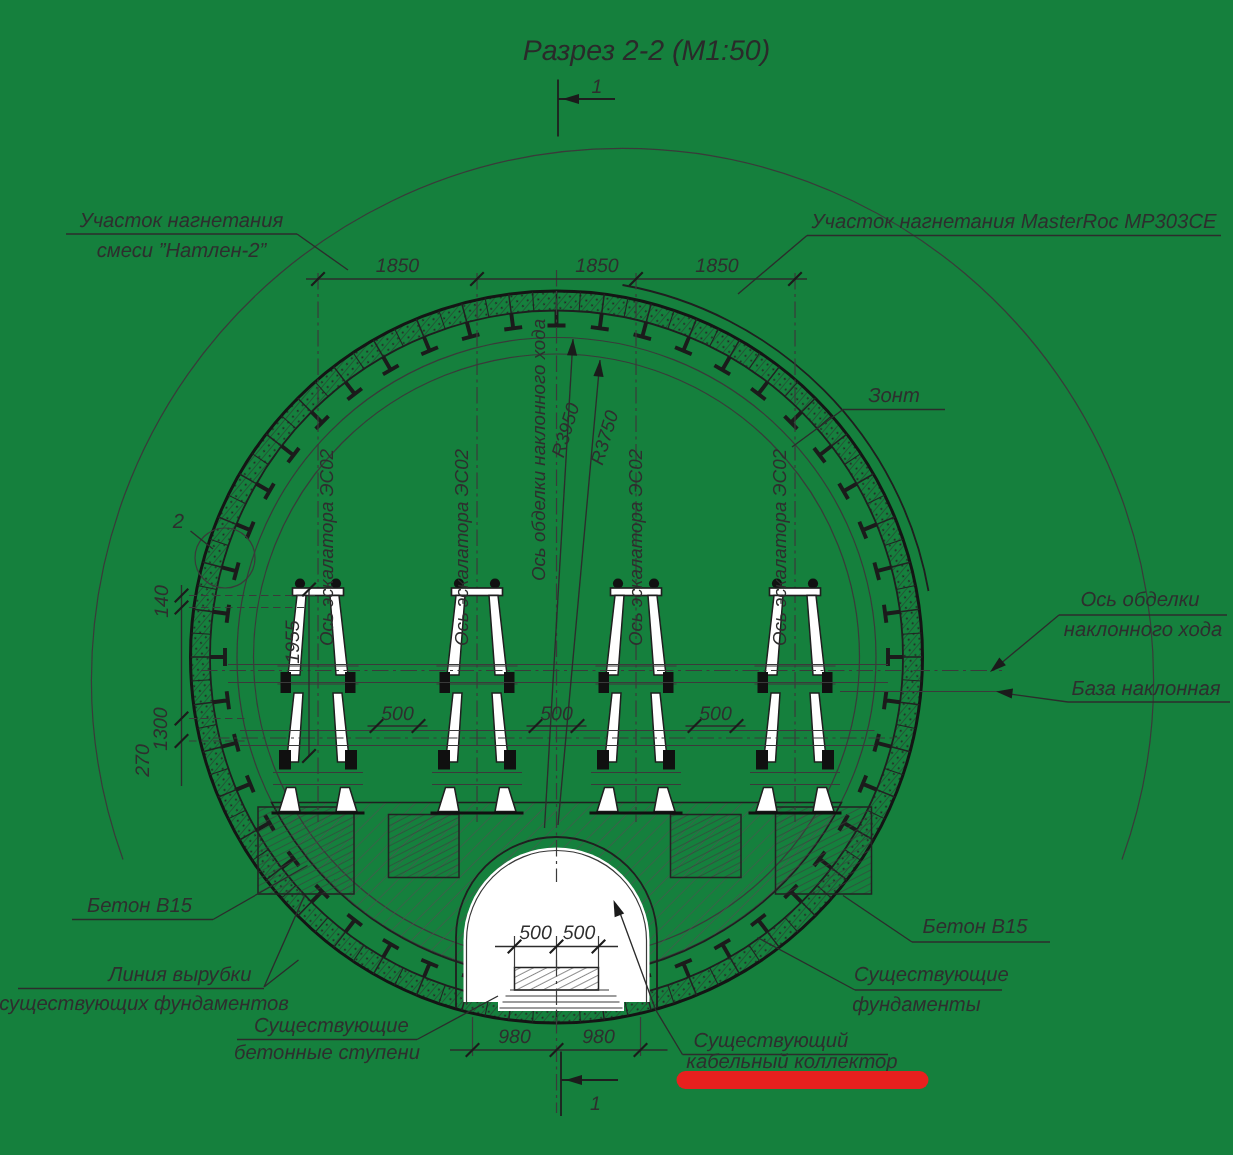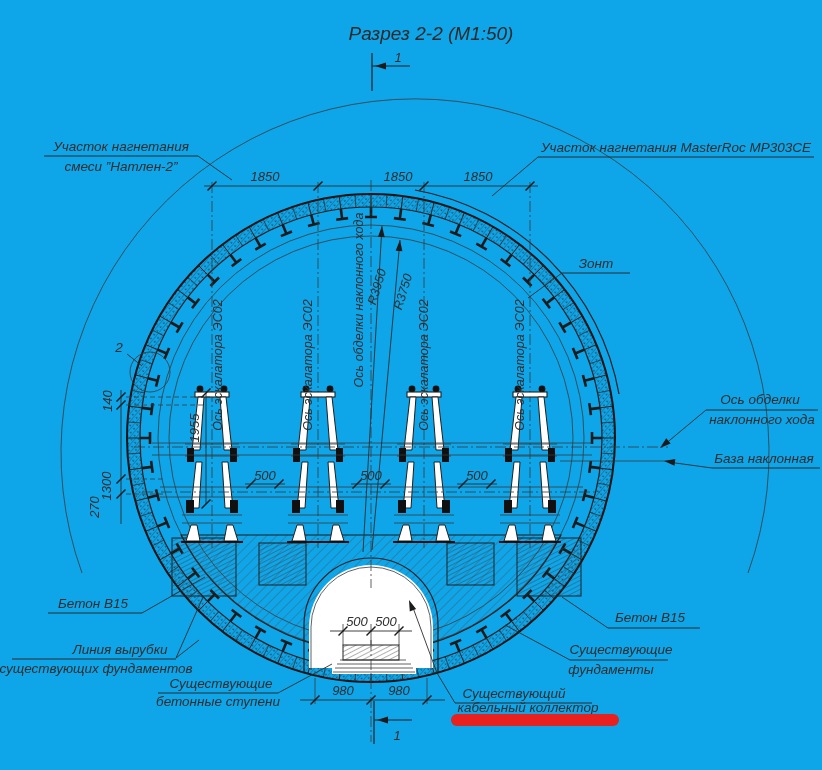--- a/index.html
+++ b/index.html
@@ -1,16 +1,16 @@
 <!DOCTYPE html>
 <html><head>
 <meta charset="utf-8">
 <style>
   html,body{margin:0;padding:0;background:#fff;}
-  .stage{position:relative;width:822px;height:770px;background:#0ea5e9;overflow:hidden;}
+  .stage{position:relative;width:822px;height:770px;background:#15803d;overflow:hidden;}
   svg{display:block;}
   .t{font-family:"Liberation Sans",sans-serif;font-style:italic;fill:#2e2e2e;font-size:13.5px;}
   .ts{font-family:"Liberation Sans",sans-serif;font-style:italic;fill:#2e2e2e;font-size:12.5px;}
   .title{font-family:"Liberation Sans",sans-serif;font-style:italic;fill:#2a2a2a;font-size:19px;}
   .dim{font-family:"Liberation Sans",sans-serif;font-style:italic;fill:#2e2e2e;font-size:13px;}
   .thin{stroke:#3a3a3a;stroke-width:.8;fill:none;}
   .med{stroke:#1f1f1f;stroke-width:1.2;fill:none;}
   .thick{stroke:#141414;stroke-width:2;fill:none;}
   .dd{stroke:#3a3a3a;stroke-width:.8;fill:none;stroke-dasharray:11 3 2 3;}
   .dimline{stroke:#2c2c2c;stroke-width:.9;fill:none;}

